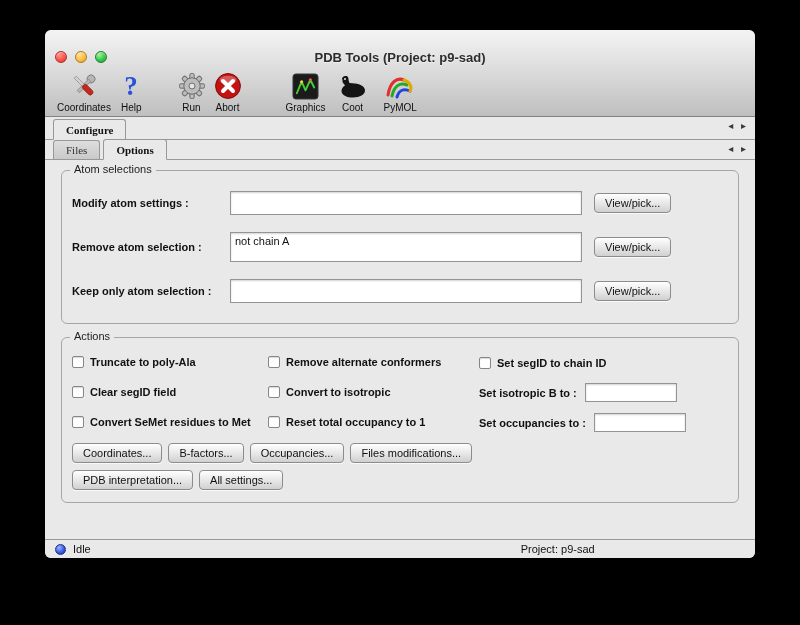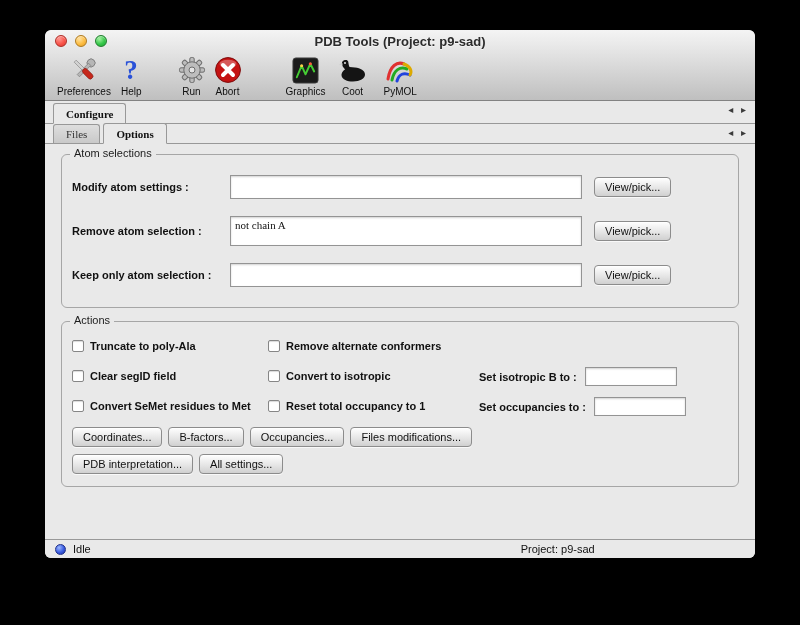--- a/index.html
+++ b/index.html
@@ -18,21 +18,21 @@
     box-shadow: 0 16px 34px 6px rgba(0,0,0,0.85), 0 2px 10px rgba(0,0,0,0.6);
     display: flex; flex-direction: column;
     overflow: hidden;
   }
   
   .header {
     background: linear-gradient(#f4f4f4, #dadada 50%, #bfbfbf);
     border-bottom: 1px solid #828282;
     border-radius: 6px 6px 0 0;
   }
-  .titlebar { height: 22px; position: relative; display: flex; align-items: center; }
+  .titlebar { height: 22px; position: relative; display: flex; align-items: center; margin-top: 16px; }
   .traffic { position: absolute; left: 10px; top: 5px; display: flex; gap: 8px; }
   .tl { width: 12px; height: 12px; border-radius: 50%; box-shadow: inset 0 1px 1px rgba(255,255,255,0.5); }
   .tl.red    { background: radial-gradient(circle at 35% 30%, #ff958f, #f95349 55%, #d6372e); border: 1px solid #ad2d26; }
   .tl.yellow { background: radial-gradient(circle at 35% 30%, #ffe2a0, #fdbc40 55%, #df9b27); border: 1px solid #ae7a1e; }
   .tl.green  { background: radial-gradient(circle at 35% 30%, #a4f2a0, #34c748 55%, #23a335); border: 1px solid #1f7e2c; }
   .title { flex: 1; text-align: center; font-size: 13px; font-weight: bold; color: #2c2c2c; text-shadow: 0 1px 0 rgba(255,255,255,0.5); }
   .toolbar { height: 48px; display: flex; align-items: flex-end; padding: 0 0 3px 12px; }
   .titem { display: flex; flex-direction: column; align-items: center; justify-content: flex-end; cursor: default; }
   .titem .ticon { height: 30px; display: flex; align-items: center; justify-content: center; }
   .titem .tlabel { font-size: 10px; color: #101010; margin-top: 1px; white-space: nowrap; }
@@ -64,21 +64,21 @@
   .page { flex: 1; position: relative; padding-top: 10px; }
   .group { position: relative; margin: 0 16px 13px 16px; border: 1px solid #a6a6a6; border-radius: 6px; background: #e9e9e9; }
   .group-label { position: absolute; top: -8px; left: 8px; background: #e9e9e9; padding: 0 4px; font-size: 11px; color: #1c1c1c; }
   
   .selgroup { padding: 20px 10px 20px 10px; }
   .sel-row { display: flex; align-items: center; margin-bottom: 17px; }
   .sel-row:last-child { margin-bottom: 0; }
   .sel-label { width: 158px; font-size: 11px; font-weight: bold; color: #111; }
   .entry { background: #fff; border: 1px solid #949494; box-shadow: inset 0 1px 2px rgba(0,0,0,0.18); }
   input.entry { outline: none; }
-  .sel-entry { width: 352px; height: 24px; font-family: Liberation Serif, serif; font-size: 11px; padding: 2px 4px; color: #111; }
+  .sel-entry { width: 352px; height: 24px; font-family: Liberation Sans, sans-serif; font-size: 11px; padding: 2px 4px; color: #111; }
   .sel-entry.tall { height: 30px; line-height: 13px; }
   .btn {
     height: 20px; padding: 0 10px; font-size: 11px; color: #111;
     border: 1px solid #8c8c8c; border-radius: 4px;
     background: linear-gradient(#ffffff, #e6e6e6 55%, #d0d0d0);
     box-shadow: 0 1px 0 rgba(255,255,255,0.7), inset 0 1px 0 rgba(255,255,255,0.8);
     font-family: "Liberation Sans", sans-serif;
     white-space: nowrap;
   }
   .viewpick { margin-left: 12px; }
@@ -121,21 +121,21 @@
             <g transform="rotate(45 15 15)">
               <circle cx="15" cy="5" r="4" fill="#b6b6b6" stroke="#747474" stroke-width="0.8"></circle>
               <rect x="13.4" y="7" width="3.2" height="16" fill="#b6b6b6" stroke="#747474" stroke-width="0.6"></rect>
             </g>
             <g transform="rotate(-45 15 15)">
               <rect x="13.6" y="2.5" width="2.8" height="11.5" fill="#d2d2d2" stroke="#808080" stroke-width="0.6"></rect>
               <rect x="12.3" y="14" width="5.4" height="12.5" rx="2.5" fill="#c5281c" stroke="#7e1410" stroke-width="0.6"></rect>
             </g>
           </svg>
         </div>
-        <div class="tlabel">Preferences</div>
+        <div class="tlabel">Coordinates</div>
       </div>
 
       <div class="titem ml10">
         <div class="ticon">
           <svg width="20" height="30" viewBox="0 0 20 30">
             <text x="10" y="24" text-anchor="middle" font-size="27" font-weight="bold" fill="#2a52d8" font-family="Liberation Serif, serif">?</text>
           </svg>
         </div>
         <div class="tlabel">Help</div>
       </div>
@@ -258,20 +258,26 @@
             <span class="cb"></span>
             <span class="cbl">Truncate to poly-Ala</span>
           </label>
         </div>
         <div class="acol2">
           <label class="cbwrap">
             <span class="cb"></span>
             <span class="cbl">Remove alternate conformers</span>
           </label>
         </div>
+        <div class="acol3">
+          <label class="cbwrap">
+            <span class="cb"></span>
+            <span class="cbl">Set segID to chain ID</span>
+          </label>
+        </div>
       </div>
 
       <div class="act-row">
         <div class="acol1">
           <label class="cbwrap">
             <span class="cb"></span>
             <span class="cbl">Clear segID field</span>
           </label>
         </div>
         <div class="acol2">

